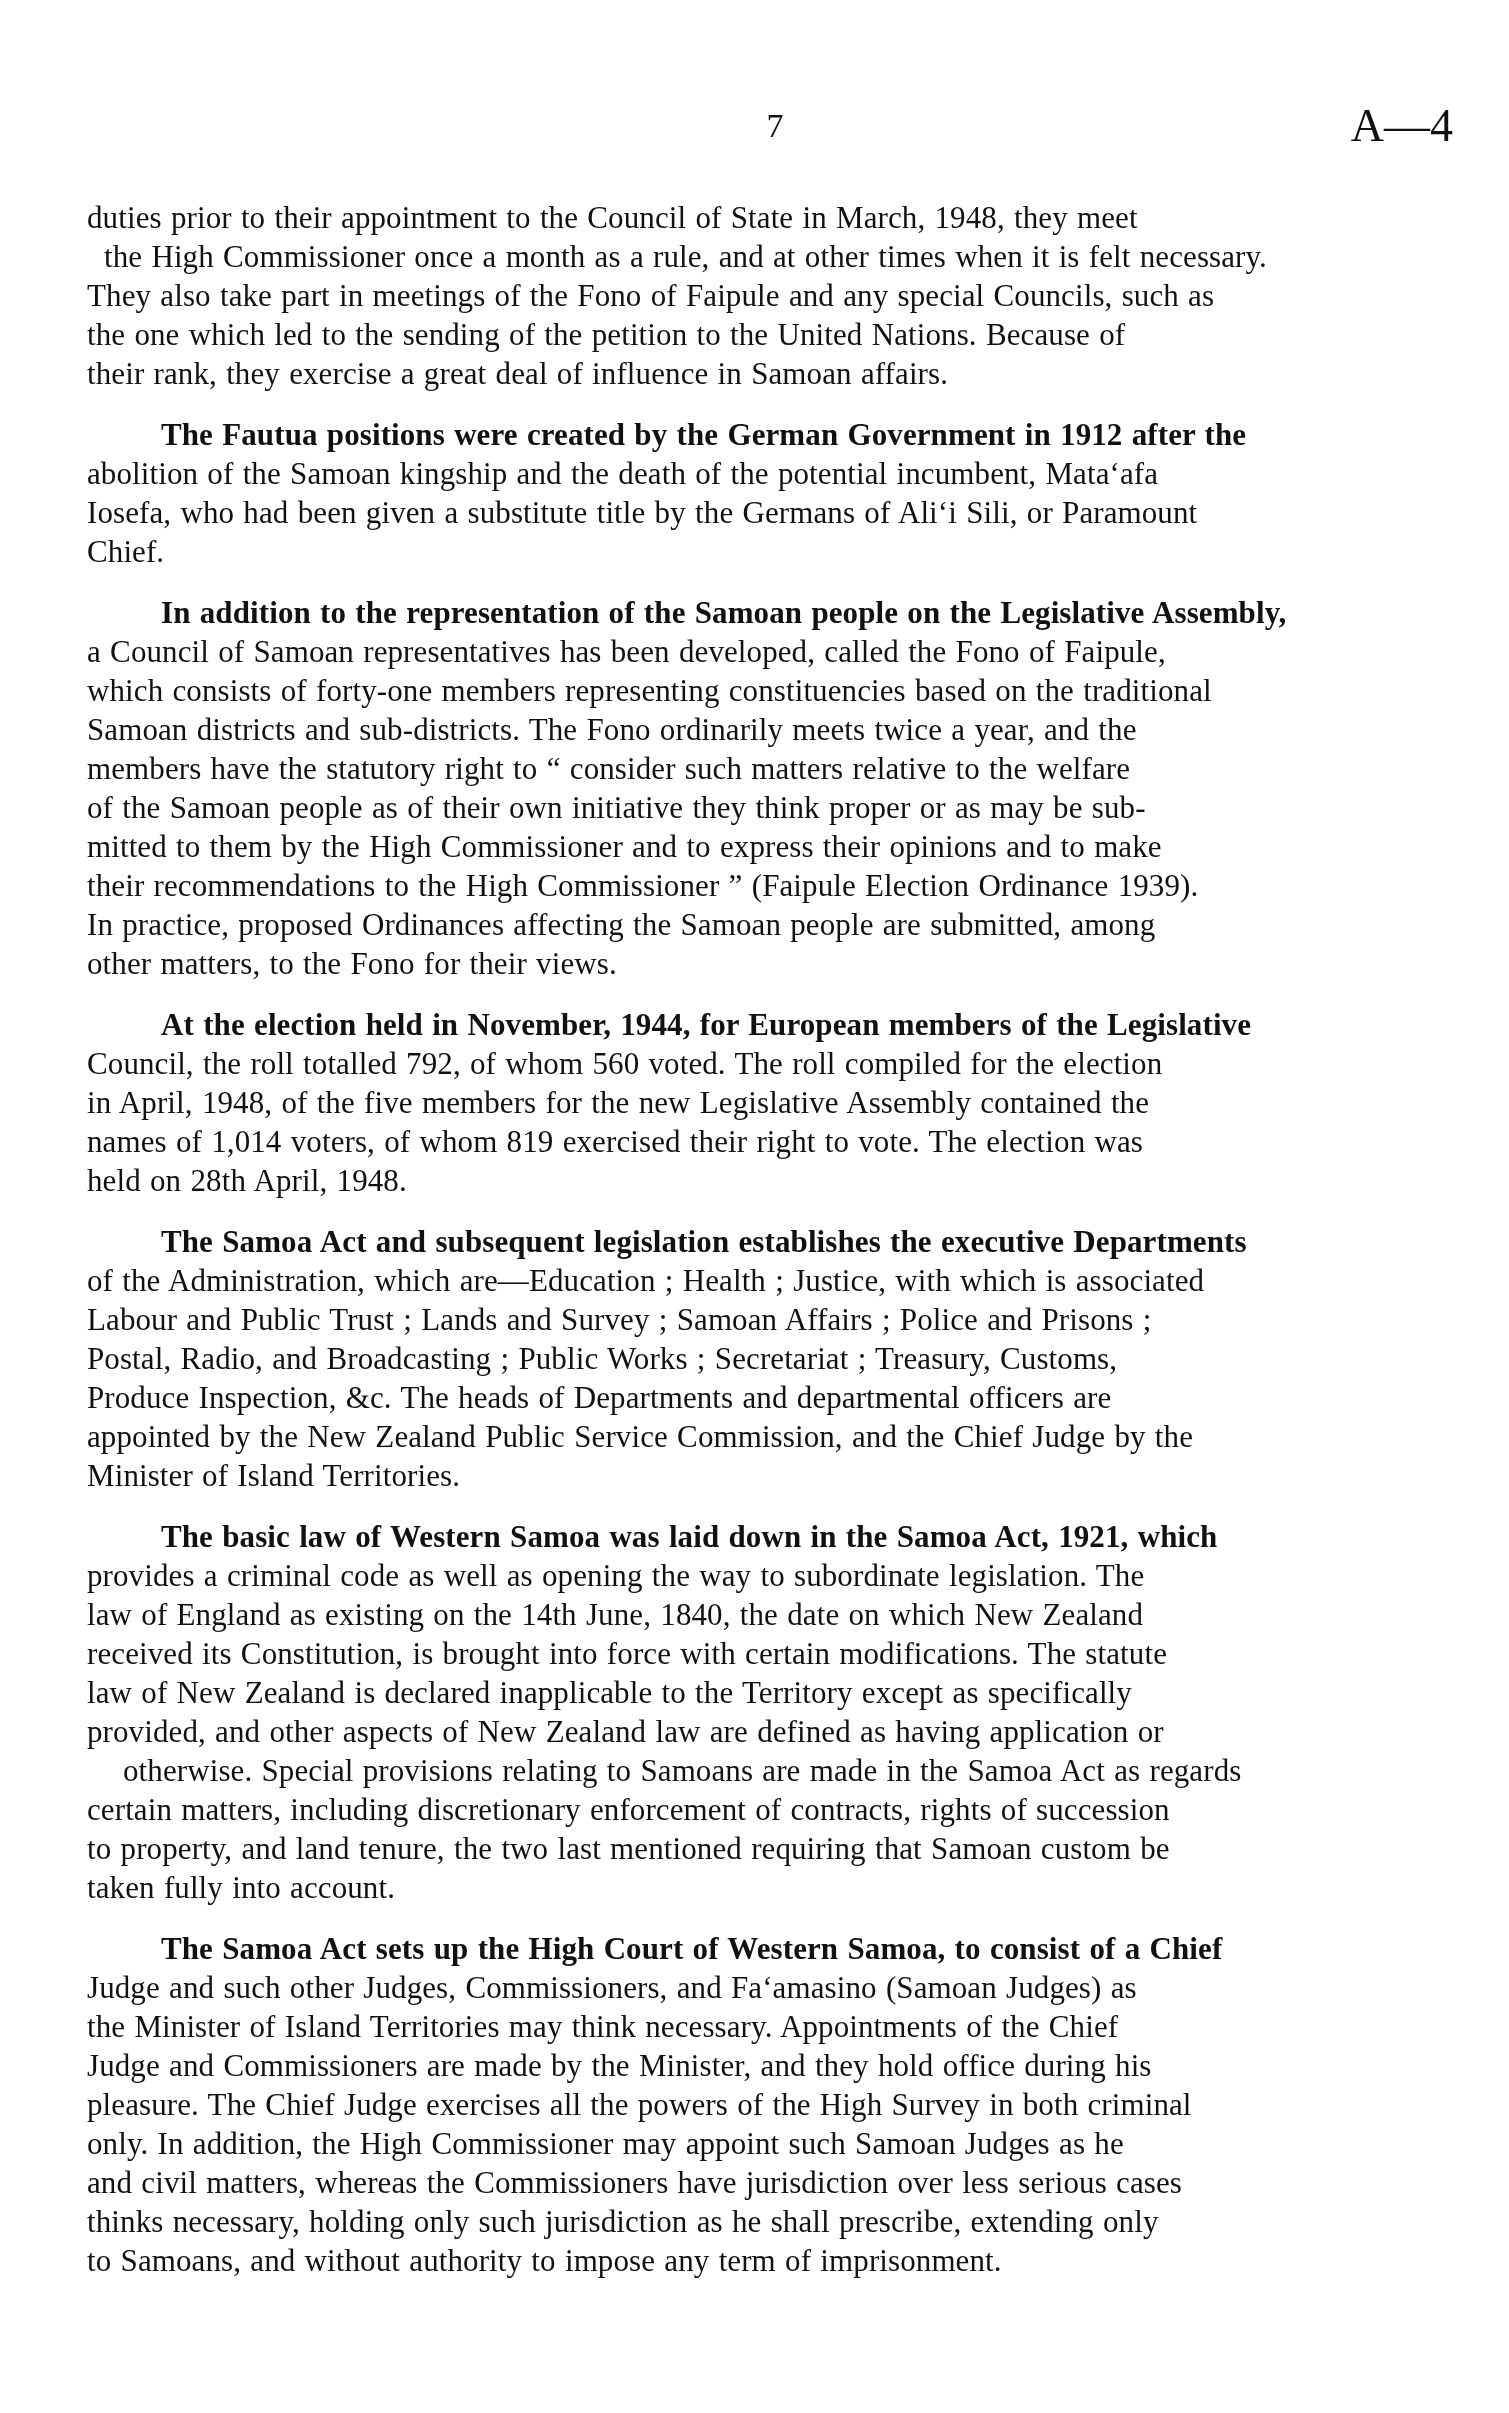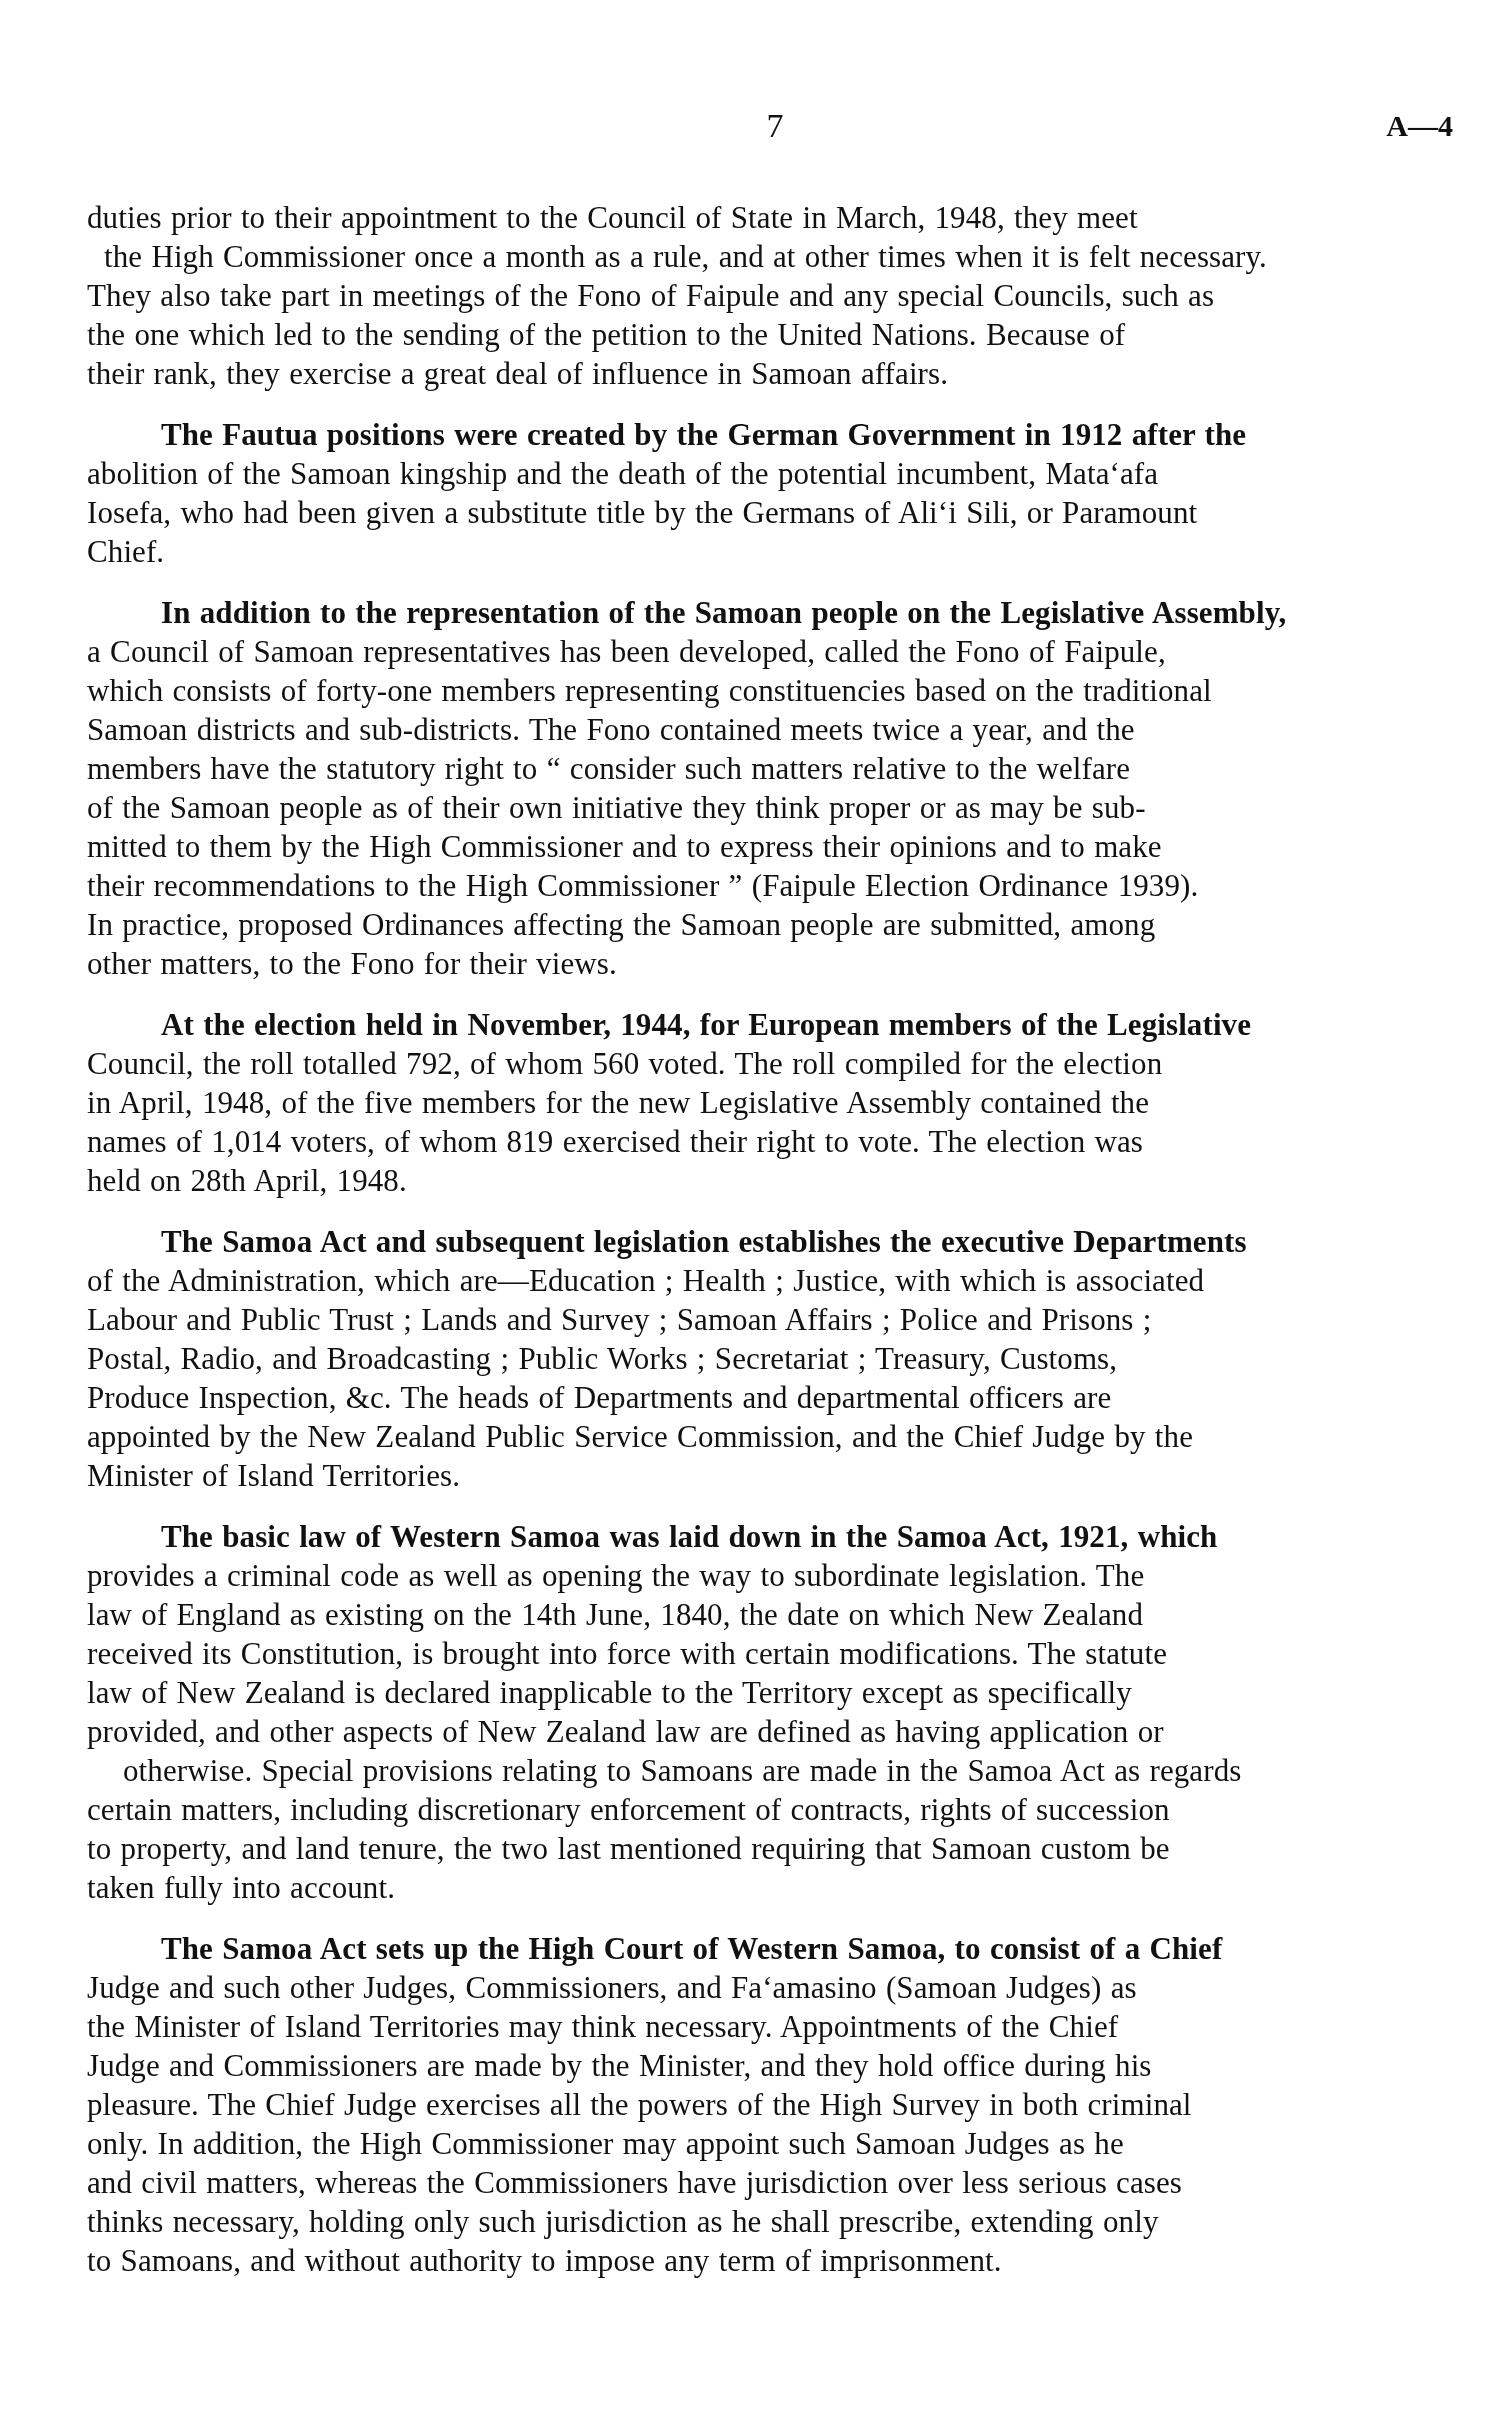--- a/index.html
+++ b/index.html
@@ -7,23 +7,22 @@
     width: 1510px; height: 2413px; position: relative; overflow: hidden;
     font-family: "DejaVu Serif", "Liberation Serif", serif;
     color: #111111;
   }
   .header { position: absolute; left: 0; top: 102px; width: 1510px; height: 48px; }
   .page-number {
     position: absolute; left: 758px; top: 0; width: 34px; text-align: center;
     font-size: 34px; line-height: 48px; font-family: "Liberation Serif", serif;
   }
   .doc-ref {
-    position: absolute; right: 57px; top: 0; font-size: 30px; line-height: 48px;
+    position: absolute; right: 57px; top: 0; font-size: 46px; line-height: 48px;
     font-family: "Liberation Serif", serif;
-    font-weight: bold;
   }
   .body-text {
     position: absolute; left: 87px; top: 198px; width: 1368px;
   }
   .para { margin: 0 0 22px 0; }
   .line {
     display: block; height: 39px; line-height: 39px;
     font-size: 31px; font-family: "Liberation Serif", serif;
     text-align: justify; text-align-last: justify; white-space: nowrap;
     letter-spacing: 0.1px; word-spacing: 1.4px;
@@ -52,21 +51,21 @@
     <div class="para">
       <span class="line first"><span class="fill" style="white-space: nowrap; word-spacing: 1.4px; width: auto;">The Fautua positions were created by the German Government in 1912 after the</span></span>
       <span class="line"><span class="fill" style="white-space: nowrap; word-spacing: 1.4px; width: auto;">abolition of the Samoan kingship and the death of the potential incumbent, Mata‘afa</span></span>
       <span class="line"><span class="fill" style="white-space: nowrap; word-spacing: 1.4px; width: auto;">Iosefa, who had been given a substitute title by the Germans of Ali‘i Sili, or Paramount</span></span>
       <span class="line last"><span class="fill" style="white-space: nowrap; width: auto;">Chief.</span></span>
     </div>
     <div class="para">
       <span class="line first"><span class="fill" style="white-space: nowrap; word-spacing: 1.4px; width: auto;">In addition to the representation of the Samoan people on the Legislative Assembly,</span></span>
       <span class="line"><span class="fill" style="white-space: nowrap; word-spacing: 1.4px; width: auto;">a Council of Samoan representatives has been developed, called the Fono of Faipule,</span></span>
       <span class="line"><span class="fill" style="white-space: nowrap; word-spacing: 1.4px; width: auto;">which consists of forty-one members representing constituencies based on the traditional</span></span>
-      <span class="line"><span class="fill" style="white-space: nowrap; word-spacing: 1.4px; width: auto;">Samoan districts and sub-districts. The Fono contained meets twice a year, and the</span></span>
+      <span class="line"><span class="fill" style="white-space: nowrap; word-spacing: 1.4px; width: auto;">Samoan districts and sub-districts. The Fono ordinarily meets twice a year, and the</span></span>
       <span class="line"><span class="fill" style="white-space: nowrap; word-spacing: 1.4px; width: auto;">members have the statutory right to “ consider such matters relative to the welfare</span></span>
       <span class="line"><span class="fill" style="white-space: nowrap; word-spacing: 1.4px; width: auto;">of the Samoan people as of their own initiative they think proper or as may be sub-</span></span>
       <span class="line"><span class="fill" style="white-space: nowrap; word-spacing: 1.4px; width: auto;">mitted to them by the High Commissioner and to express their opinions and to make</span></span>
       <span class="line"><span class="fill" style="white-space: nowrap; word-spacing: 1.4px; width: auto;">their recommendations to the High Commissioner ” (Faipule Election Ordinance 1939).</span></span>
       <span class="line"><span class="fill" style="white-space: nowrap; word-spacing: 1.4px; width: auto;">In practice, proposed Ordinances affecting the Samoan people are submitted, among</span></span>
       <span class="line last"><span class="fill" style="white-space: nowrap; width: auto;">other matters, to the Fono for their views.</span></span>
     </div>
     <div class="para">
       <span class="line first"><span class="fill" style="white-space: nowrap; word-spacing: 1.4px; width: auto;">At the election held in November, 1944, for European members of the Legislative</span></span>
       <span class="line"><span class="fill" style="white-space: nowrap; word-spacing: 1.4px; width: auto;">Council, the roll totalled 792, of whom 560 voted. The roll compiled for the election</span></span>

